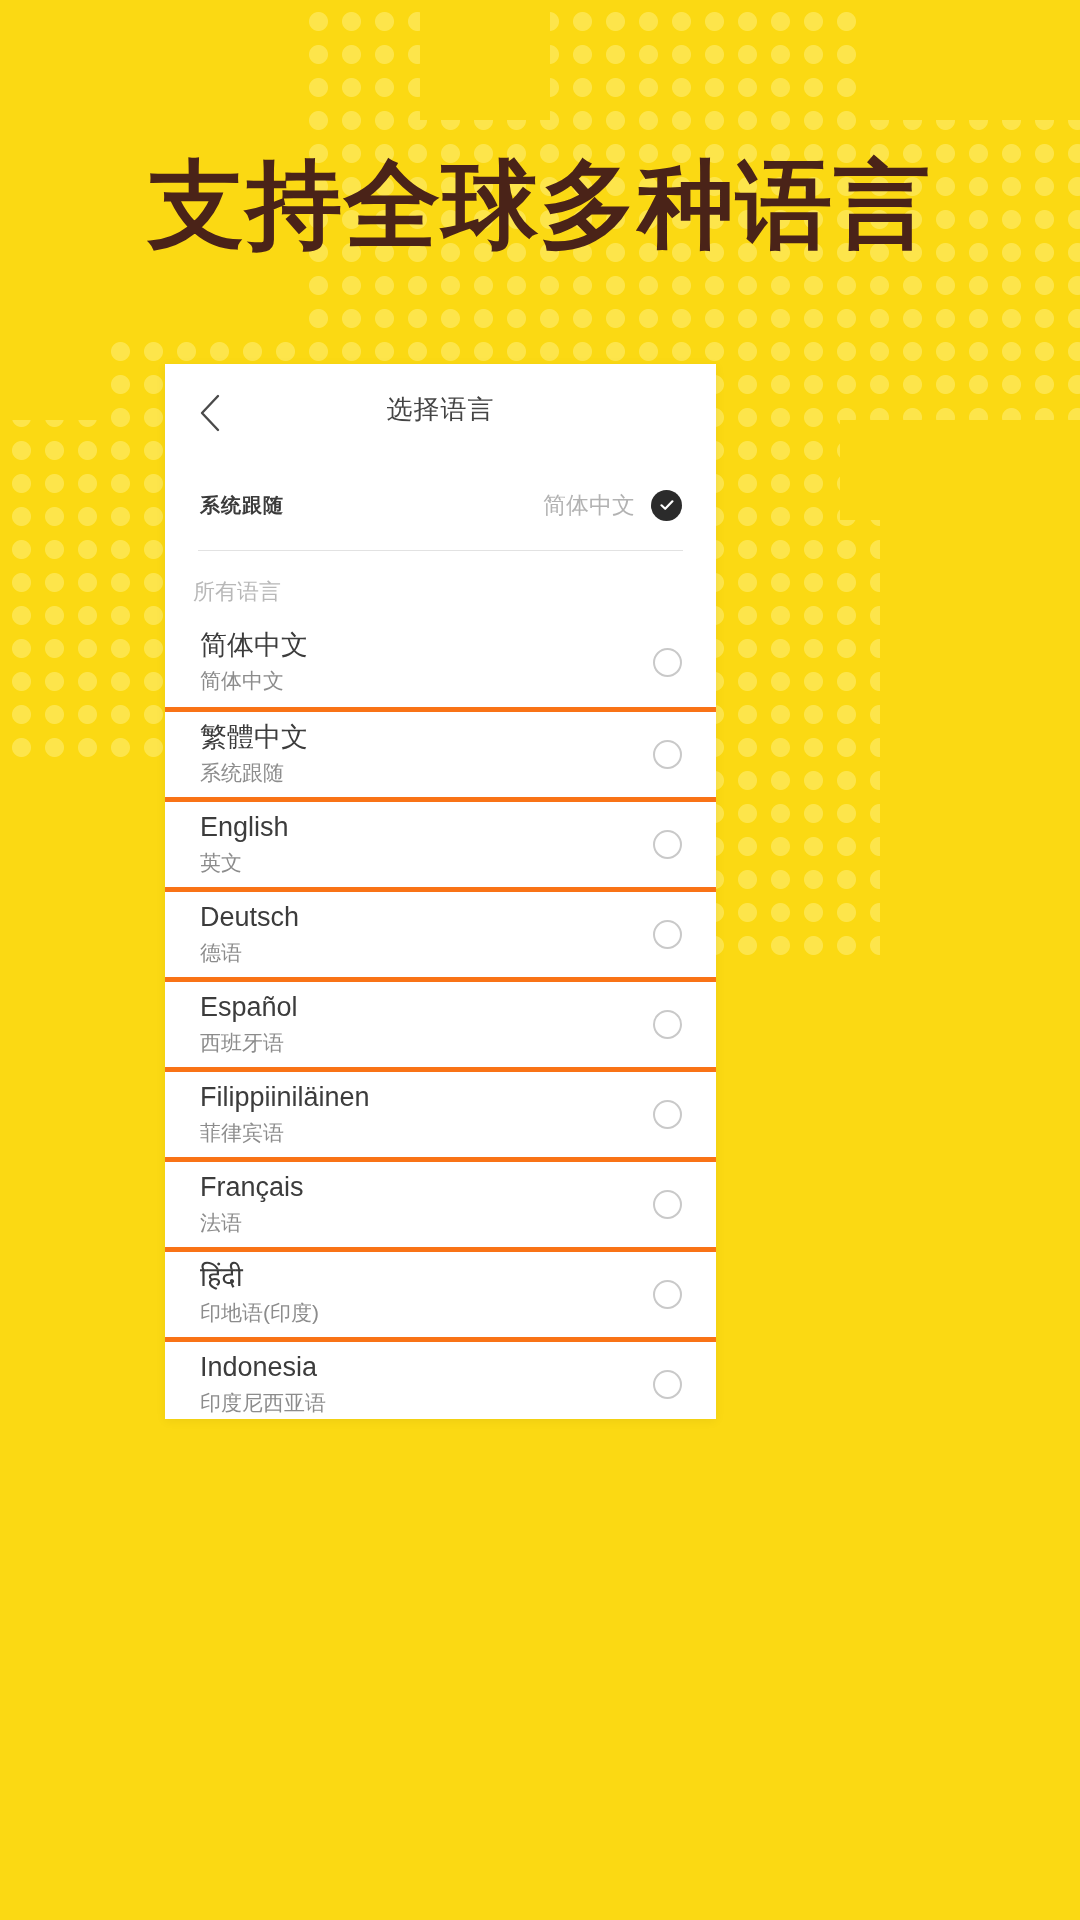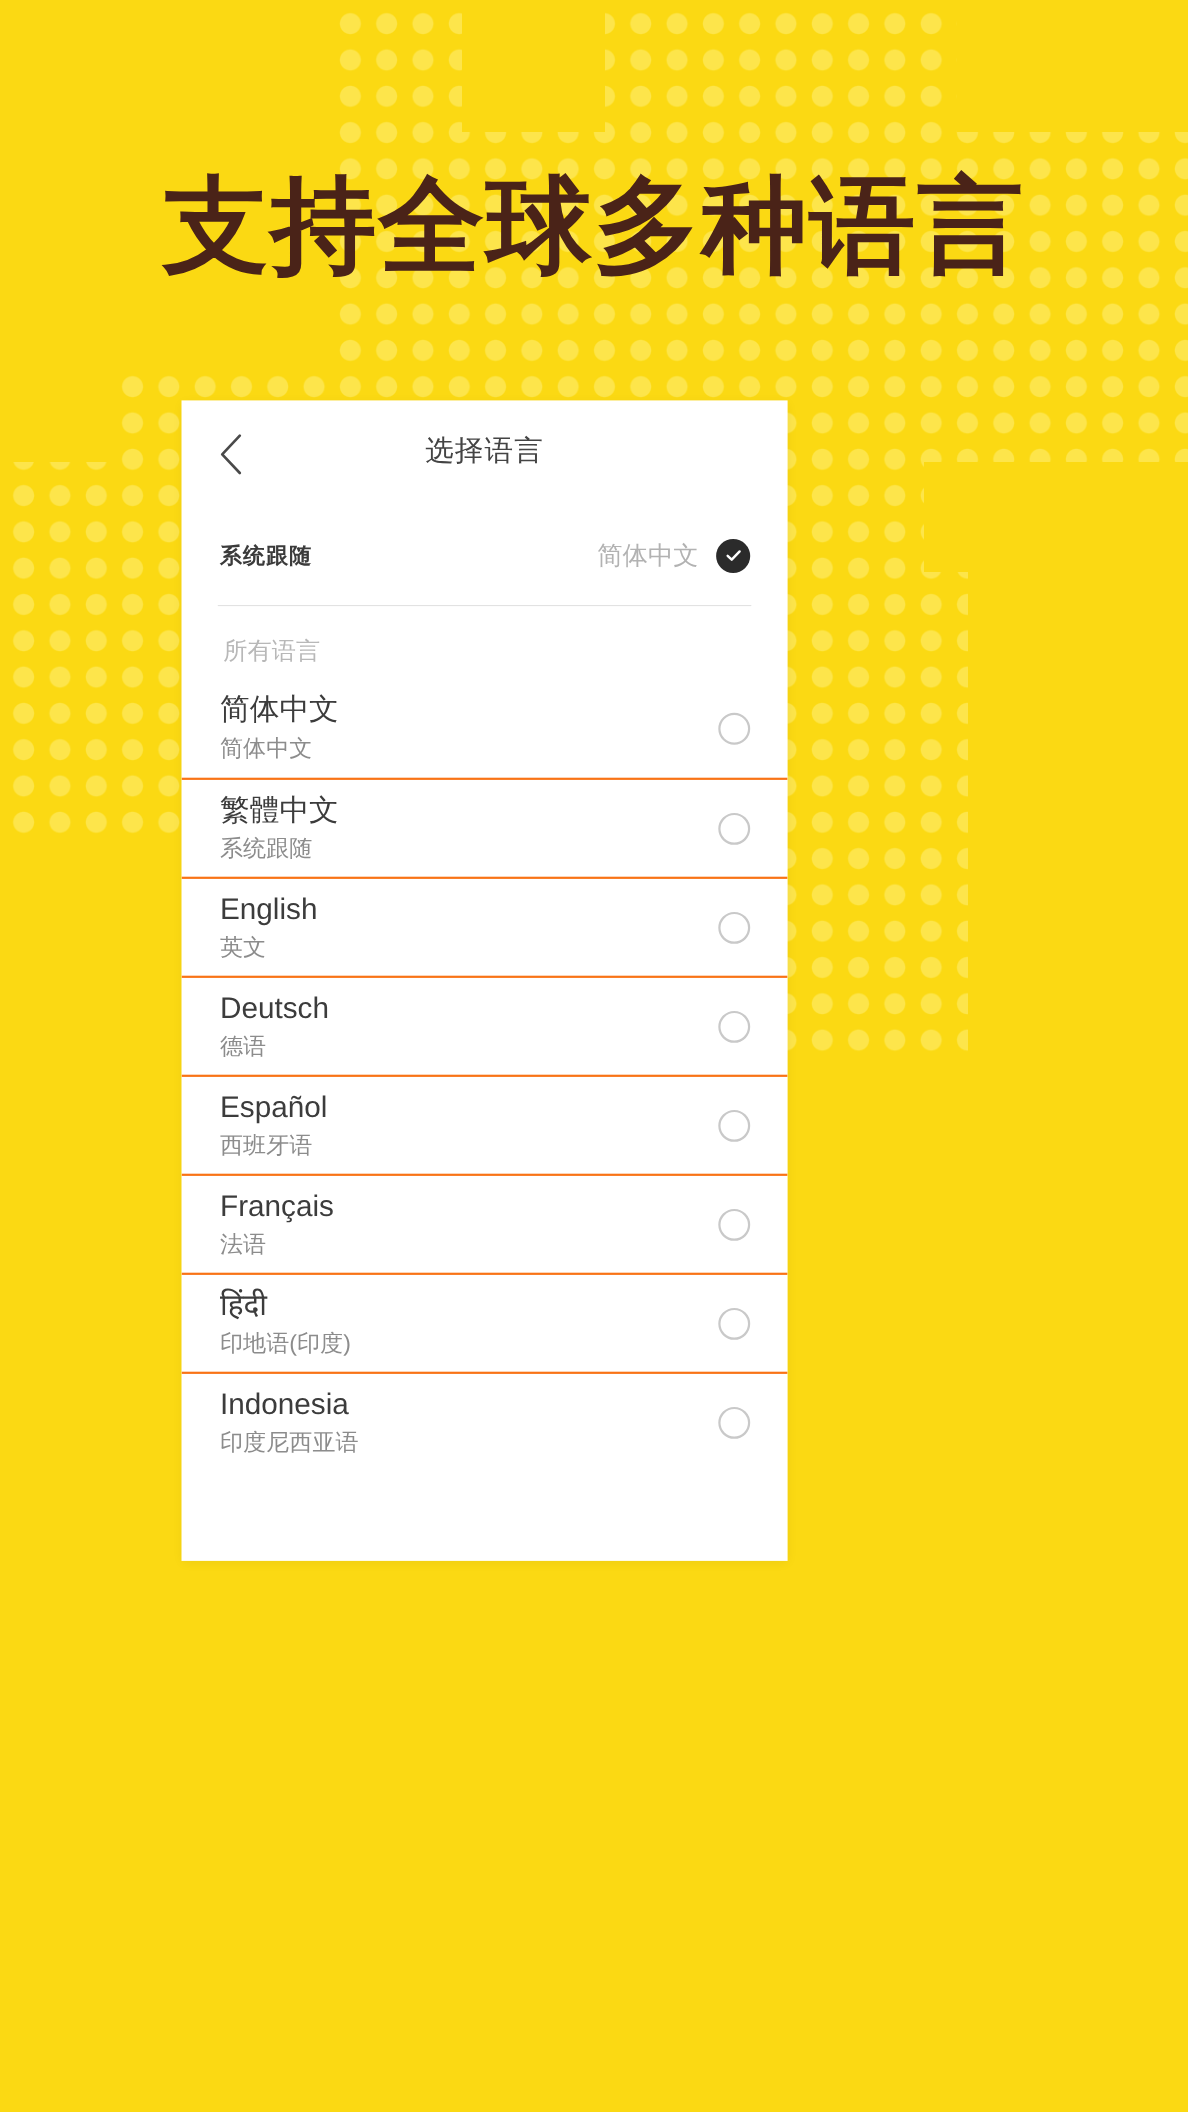--- a/index.html
+++ b/index.html
@@ -120,35 +120,35 @@
   }
   .check-circle svg { display:block; }
 
   .divider {
     height: 1px;
     background: #E2E2E2;
     margin: 0 33px;
   }
 
   .section-label {
-    padding: 26px 0 10px 38px;
+    padding: 26px 0 10px 28px;
     font-size: 22px;
     color: #B8B8B8;
   }
 
   .lang-list {
     position: relative;
   }
   .lang-row {
     display: flex;
     align-items: center;
     height: 90px;
     padding: 0 34px 0 35px;
     box-sizing: border-box;
-    border-top: 2px solid #f97316;
+    border-top: 5px solid #f97316;
     cursor: pointer;
   }
   .lang-row.first { border-top: none; }
   .lang-texts {
     display: flex;
     flex-direction: column;
     justify-content: center;
     flex: 1 1 auto;
     min-width: 0;
   }
@@ -253,20 +253,27 @@
         </div>
         <div class="lang-row">
           <div class="lang-texts">
             <div class="lang-native">Español</div>
             <div class="lang-sub">西班牙语</div>
           </div>
           <div class="radio"></div>
         </div>
         <div class="lang-row">
           <div class="lang-texts">
+            <div class="lang-native">Filippiiniläinen</div>
+            <div class="lang-sub">菲律宾语</div>
+          </div>
+          <div class="radio"></div>
+        </div>
+        <div class="lang-row">
+          <div class="lang-texts">
             <div class="lang-native">Français</div>
             <div class="lang-sub">法语</div>
           </div>
           <div class="radio"></div>
         </div>
         <div class="lang-row">
           <div class="lang-texts">
             <div class="lang-native">हिंदी</div>
             <div class="lang-sub">印地语(印度)</div>
           </div>

